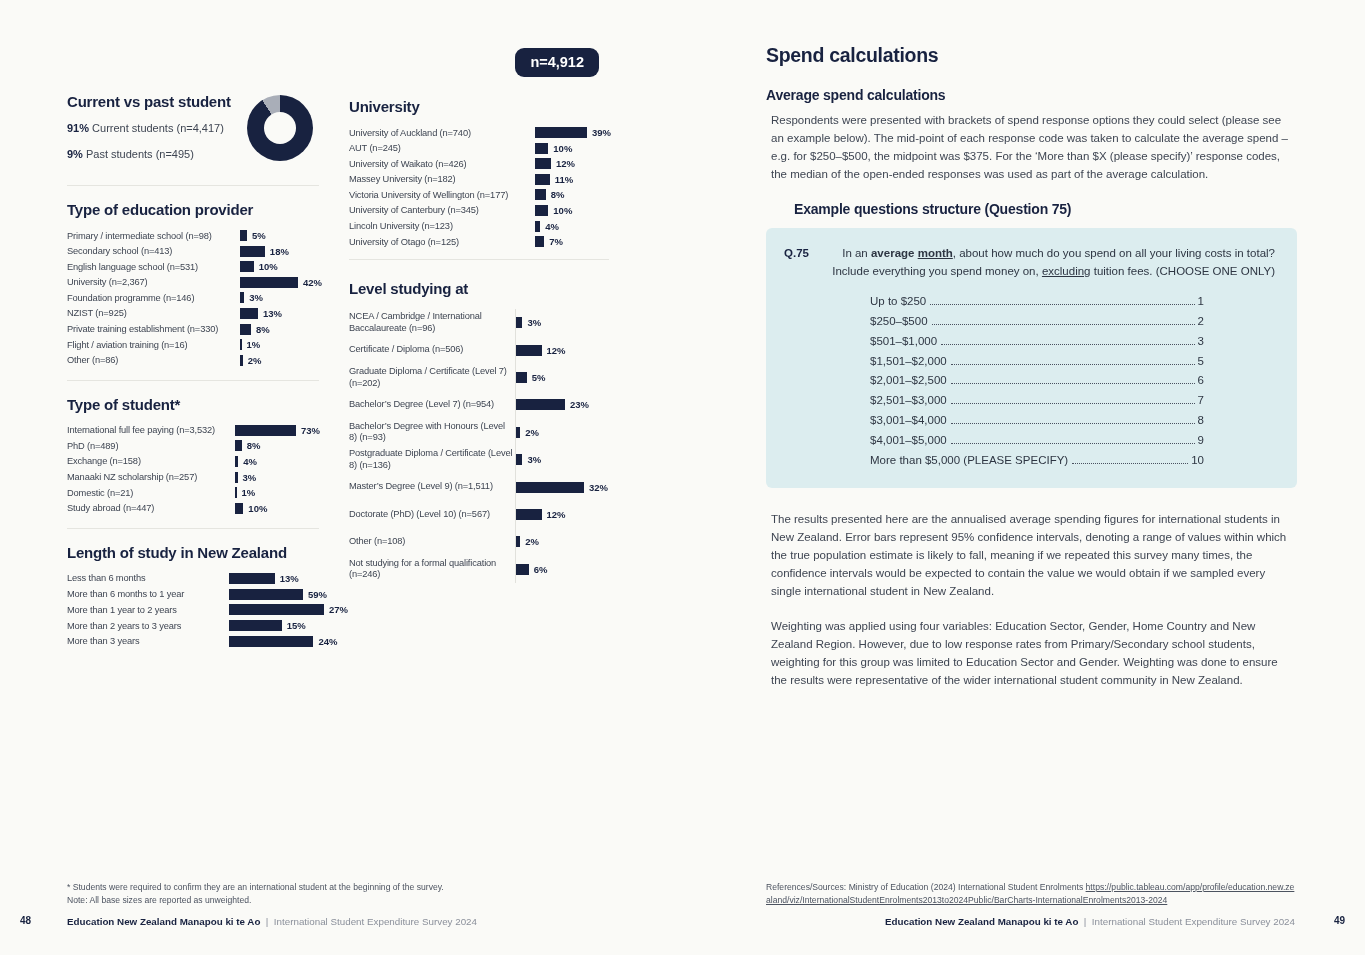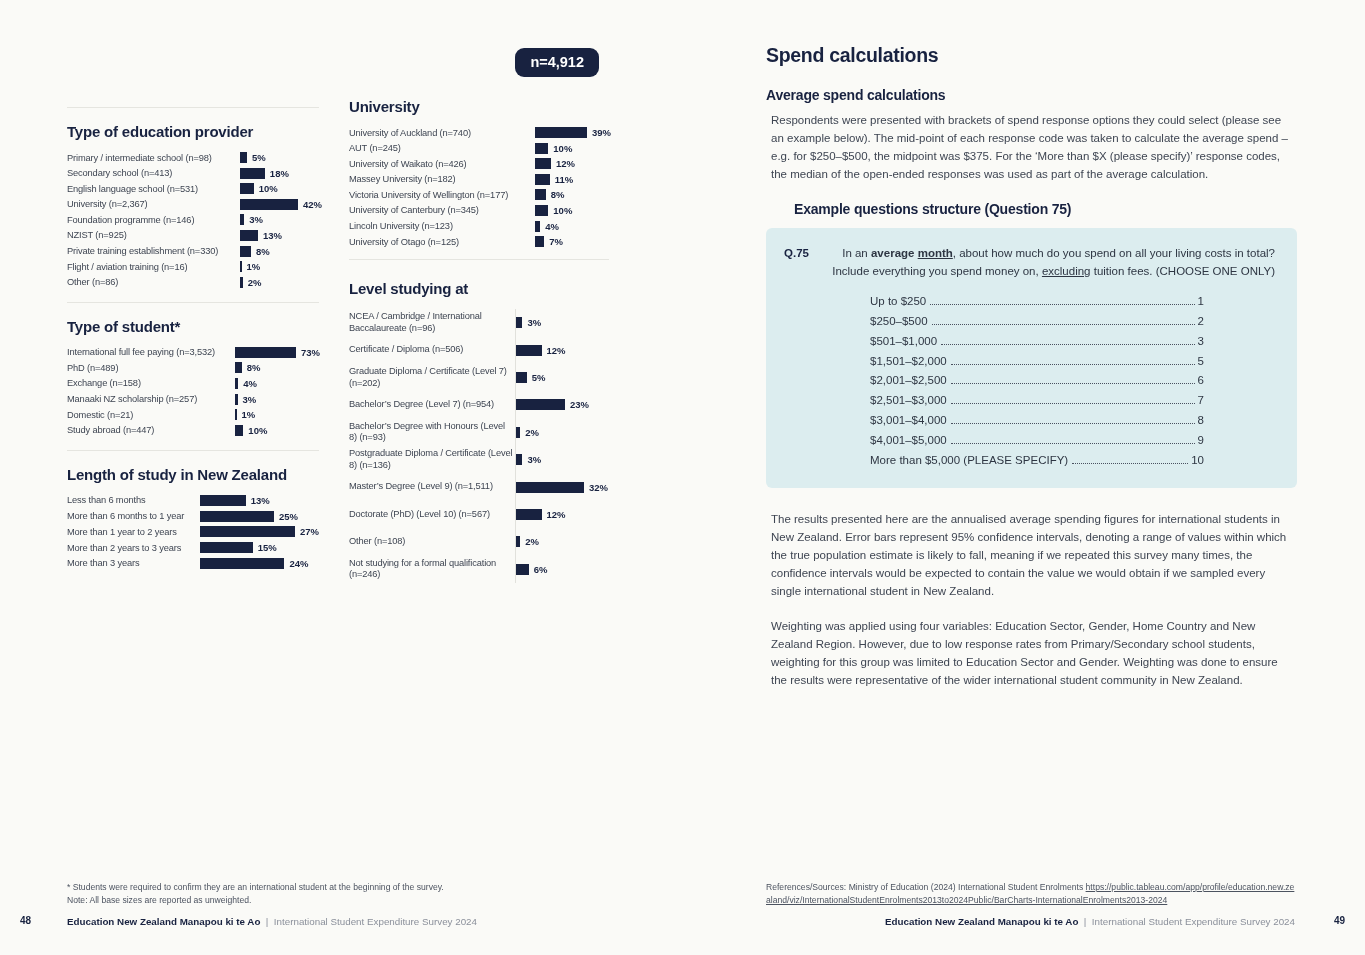--- a/index.html
+++ b/index.html
@@ -31,21 +31,21 @@
   .chart .row { display:flex; align-items:center; }
   .chart .lbl { flex:none; font-size:9.3px; letter-spacing:-0.15px; color:#3E4552; white-space:nowrap; }
   .chart .barcell { display:flex; align-items:center; }
   .chart .bar { display:inline-block; height:11px; background:#182240; }
   .chart .pct { font-size:9.5px; font-weight:bold; color:#182240; margin-left:5px; white-space:nowrap; }
 
   .chart-provider .row, .chart-student .row, .chart-university .row { margin-bottom:4.6px; }
   .chart-length .row { margin-bottom:4.8px; }
   .chart-provider .lbl { width:173px; }
   .chart-student  .lbl { width:168px; }
-  .chart-length   .lbl { width:133px; }
+  .chart-length   .lbl { width:162px; }
   .chart-university .lbl { width:186px; }
 
   .chart-level .row { margin:0; }
   .chart-level .lbl { width:166px; white-space:normal; line-height:1.25; align-self:center; }
   .chart-level .barcell { flex:1; border-left:1px solid #E1E1DC; padding:8.2px 0; }
 
   
   .badge { position:absolute; top:8px; right:10px; background:#182240; color:#fff;
            font-size:14.5px; font-weight:bold; padding:6px 15px 7px; border-radius:9px; }
   .col2 .first-title { margin-top:58px; }
@@ -74,20 +74,28 @@
   .fbrand { font-weight:bold; color:#182240; }
   .fgrey  { color:#8B909B; }
   .pagenum { position:absolute; top:915px; font-size:10px; font-weight:bold; color:#182240; }
   .pn-left  { left:20px; }
   .pn-right { right:20px; }
 </style>
 </head>
 <body>
 
 <div class="col col1">
+  <section class="cvp">
+    <h3 class="sec-title">Current vs past student</h3>
+    <div class="donut" id="donut" style="background: conic-gradient(rgb(24, 34, 64) 0deg, rgb(24, 34, 64) 327.6deg, rgb(169, 174, 184) 327.6deg, rgb(169, 174, 184) 360deg);">
+      <div class="hole"></div>
+    </div>
+    <p class="stat"><b>91%</b><span> Current students (n=4,417)</span></p>
+    <p class="stat"><b>9%</b><span> Past students (n=495)</span></p>
+  </section>
   <hr class="sep">
 
   <section class="chart chart-provider">
     <h3 class="sec-title">Type of education provider</h3>
     <div class="rows">
         <div class="row">
           <span class="lbl">Primary / intermediate school (n=98)</span>
           <span class="barcell">
             <span class="bar" style="width: 6.90476px; background: rgb(24, 34, 64);"></span>
             <span class="pct">5%</span>
@@ -209,21 +217,21 @@
           <span class="lbl">Less than 6 months</span>
           <span class="barcell">
             <span class="bar" style="width: 45.7407px; background: rgb(24, 34, 64);"></span>
             <span class="pct">13%</span>
           </span>
         </div>
         <div class="row">
           <span class="lbl">More than 6 months to 1 year</span>
           <span class="barcell">
             <span class="bar" style="width: 73.8889px; background: rgb(24, 34, 64);"></span>
-            <span class="pct">25%</span>
+            <span class="pct">59%</span>
           </span>
         </div>
         <div class="row">
           <span class="lbl">More than 1 year to 2 years</span>
           <span class="barcell">
             <span class="bar" style="width: 95px; background: rgb(24, 34, 64);"></span>
             <span class="pct">27%</span>
           </span>
         </div>
         <div class="row">

